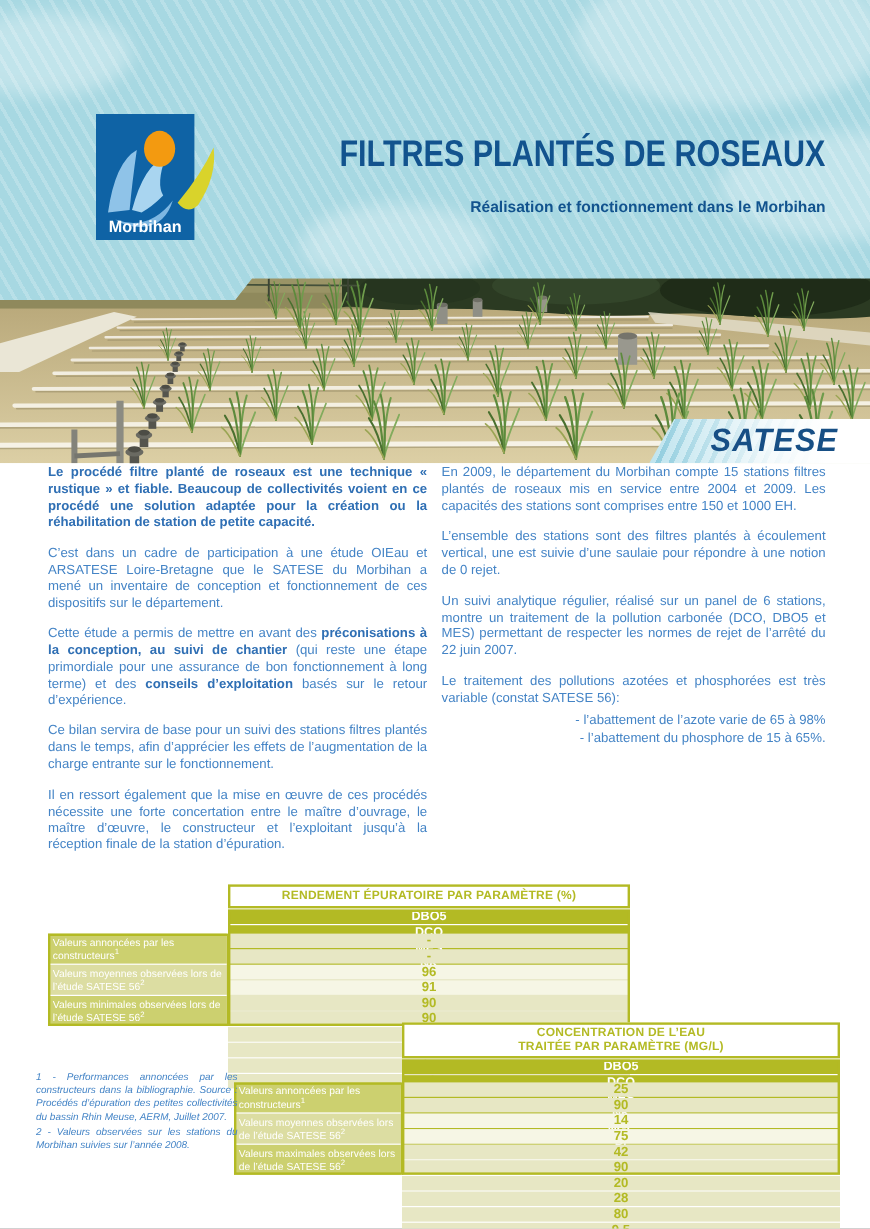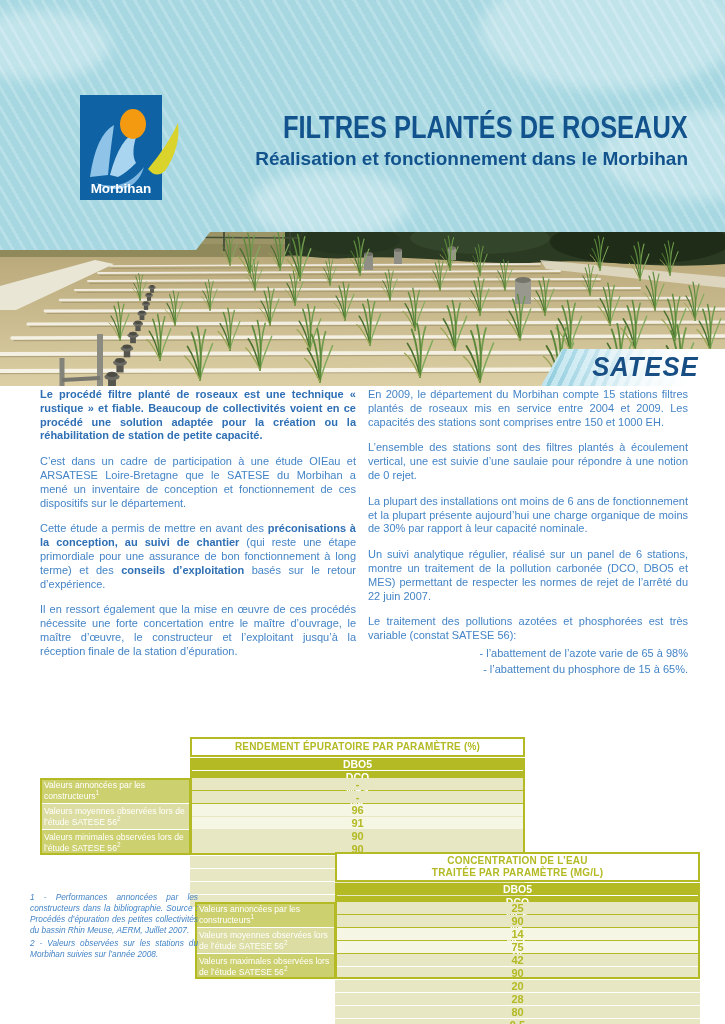--- a/index.html
+++ b/index.html
@@ -33,22 +33,22 @@
   .cloud.c2{left:600px;top:110px;width:200px;height:90px;}
   .cloud.c3{left:250px;top:170px;width:160px;height:70px;}
   .cloud.c4{left:-40px;top:10px;width:150px;height:70px;}
   .logo{position:absolute;left:80px;top:95px;width:112px;height:106px;}
   .head-title{
     position:absolute;right:37px;top:110px;z-index:4;text-align:right;
     color:var(--blue-dark);font-weight:bold;font-size:31px;letter-spacing:0px;
     transform:scaleX(0.82);transform-origin:right center;white-space:nowrap;
   }
   .head-sub{
-    position:absolute;right:37px;top:148px;z-index:4;text-align:left;
-    color:var(--blue-dark);font-weight:bold;font-size:19px;white-space:nowrap;
+    position:absolute;right:37px;top:165px;z-index:4;text-align:left;
+    color:var(--blue-dark);font-weight:bold;font-size:13px;white-space:nowrap;
   }
   
   .photo{position:absolute;left:0;top:230px;width:725px;height:156px;z-index:1;}
   .photo svg{display:block;width:100%;height:100%;}
   
   .satese{
     position:absolute;left:541px;top:349px;width:184px;height:37px;z-index:5;
     clip-path:polygon(21px 0,100% 0,100% 100%,0 100%);
     background:
       linear-gradient(90deg, rgba(255,255,255,0) 0%, rgba(255,255,255,.85) 55%, #ffffff 80%),
@@ -265,27 +265,27 @@
   </div>
 
   <div class="satese">
     <div class="satese-text">SATESE</div>
   </div>
 
   <div class="col col-left">
     <p class="b">Le procédé filtre planté de roseaux est une technique « rustique » et fiable. Beaucoup de collectivités voient en ce procédé une solution adaptée pour la création ou la réhabilitation de station de petite capacité.</p>
     <p>C’est dans un cadre de participation à une étude OIEau et ARSATESE Loire-Bretagne que le SATESE du Morbihan a mené un inventaire de conception et fonctionnement de ces dispositifs sur le département.</p>
     <p><span>Cette étude a permis de mettre en avant des </span><span class="b">préconisations à la conception, au suivi de chantier</span><span> (qui reste une étape primordiale pour une assurance de bon fonctionnement à long terme) et des </span><span class="b">conseils d’exploitation</span><span> basés sur le retour d’expérience.</span></p>
+    <p>Ce bilan servira de base pour un suivi des stations filtres plantés dans le temps, afin d’apprécier les effets de l’augmentation de la charge entrante sur le fonctionnement.</p>
     <p>Il en ressort également que la mise en œuvre de ces procédés nécessite une forte concertation entre le  maître d’ouvrage, le maître d’œuvre, le constructeur et l’exploitant jusqu’à la réception finale de la station d’épuration.</p>
   </div>
 
   <div class="col col-right">
     <p>En 2009, le département du Morbihan compte 15 stations filtres plantés de roseaux mis en service entre 2004 et 2009. Les capacités des stations sont comprises entre 150 et 1000 EH.</p>
     <p>L’ensemble des stations sont des filtres plantés à écoulement vertical, une est suivie d’une saulaie pour répondre à une notion de 0 rejet.</p>
-    <p>La plupart des installations ont moins de 6 ans de fonctionnement et la plupart présente aujourd’hui une charge organique de moins de 30% par rapport à leur capacité nominale.</p>
     <p>Un suivi analytique régulier, réalisé sur un panel de 6 stations, montre un traitement de la pollution carbonée (DCO, DBO5 et MES) permettant de respecter les normes de rejet de l’arrêté du 22 juin 2007.</p>
     <p style="margin-bottom:4px;">Le traitement des pollutions azotées et phosphorées est très variable (constat SATESE 56):</p>
     <div class="bullet">- l’abattement de l’azote varie de 65 à 98%</div>
     <div class="bullet">- l’abattement du phosphore de 15 à 65%.</div>
   </div>
 
   <div class="tbl" style="left:40px;top:737px;width:485px;height:120px;">
     <div class="abs t-title" style="left:150px;top:0;width:335px;height:20px;">
       <span>RENDEMENT ÉPURATOIRE PAR PARAMÈTRE (%)</span>
     </div>

